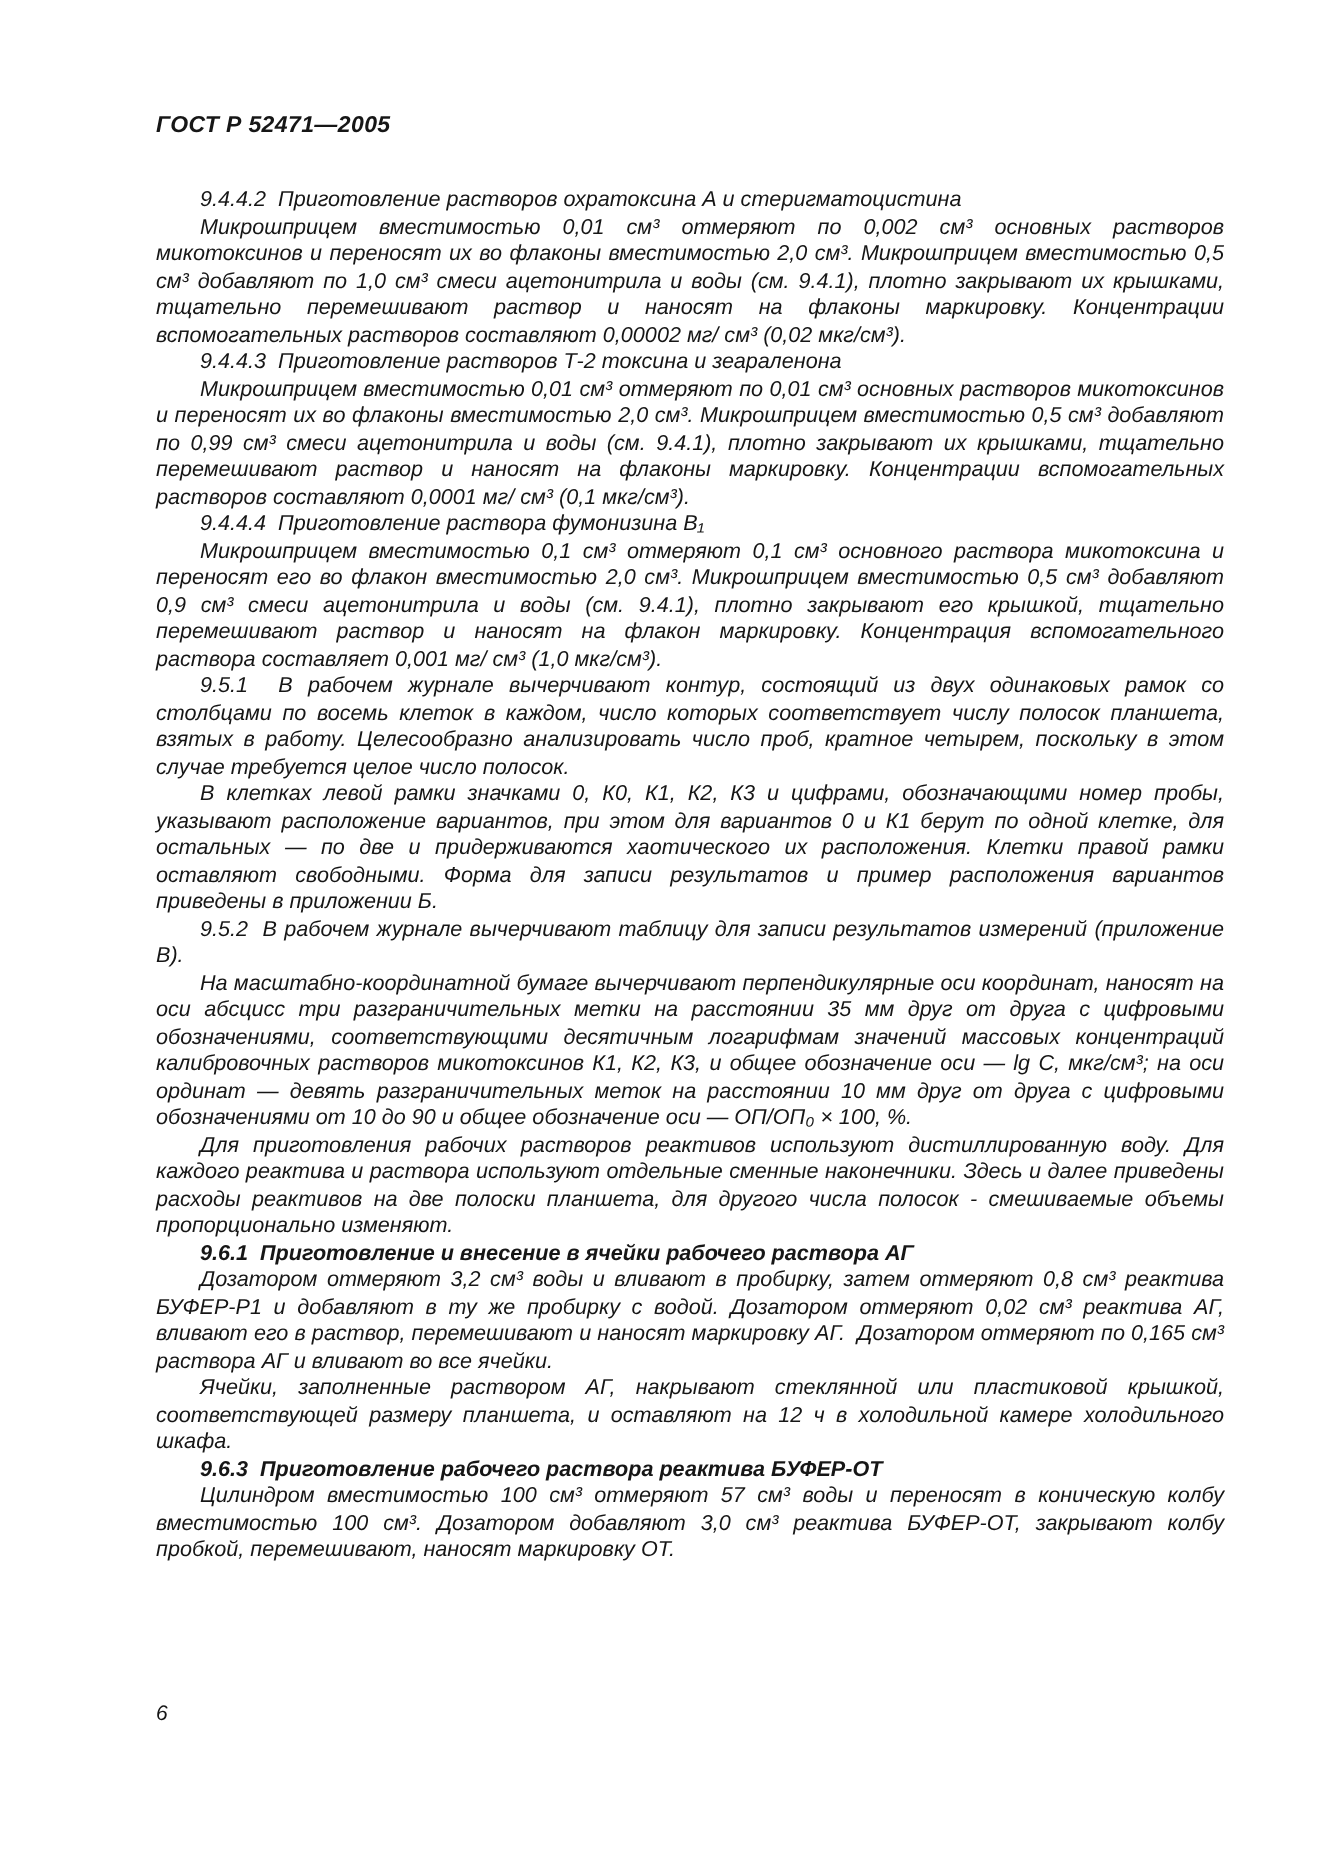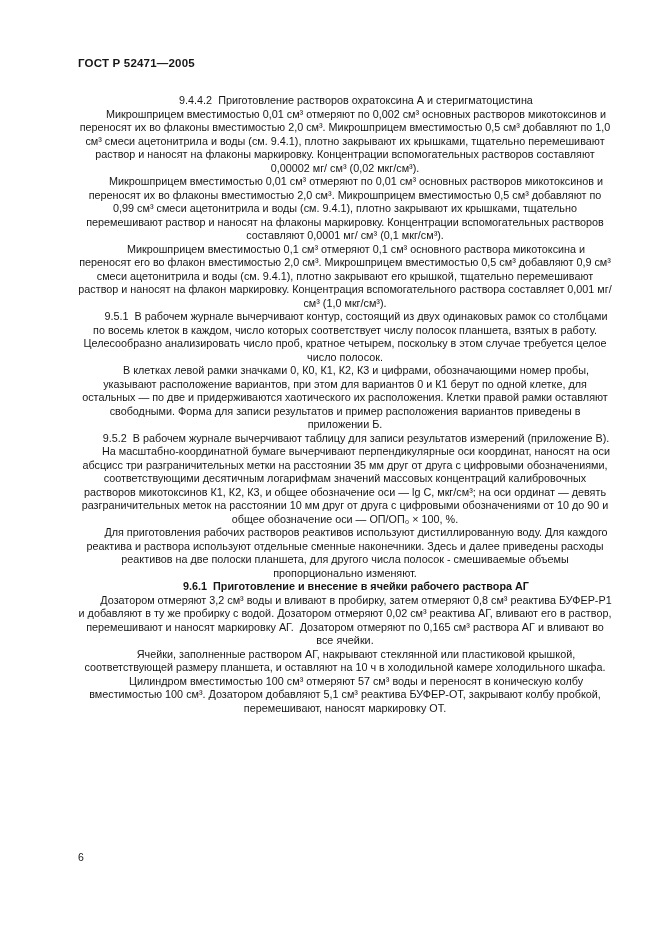--- a/index.html
+++ b/index.html
@@ -8,41 +8,41 @@
     background: #ffffff;
   }
   .page {
     position: relative;
     width: 661px;
     height: 936px;
     background: #ffffff;
     color: #161616;
     font-family: "Liberation Sans", "DejaVu Sans", sans-serif;
     overflow: hidden;
+    font-style: italic;
   }
   .doc-header {
     position: absolute;
     left: 78px;
     top: 57px;
     font-size: 11.5px;
     font-weight: bold;
     letter-spacing: 0.2px;
   }
   .doc-content {
     position: absolute;
     left: 78px;
     top: 94px;
     width: 534px;
     font-size: 10.8px;
     line-height: 13.5px;
   }
   .doc-content p {
     margin: 0;
     padding: 0;
-    text-align: center;
   }
   .body {
     text-align: justify;
     text-indent: 22px;
   }
   .body-noindent {
     text-align: justify;
     text-indent: 0;
   }
   .subheading {
@@ -63,27 +63,30 @@
 </style>
 </head>
 <body>
 
 <div class="page">
   <div class="doc-header">ГОСТ Р 52471—2005</div>
 
   <main class="doc-content">
       <p class="subheading">9.4.4.2&nbsp; Приготовление растворов охратоксина А и стеригматоцистина</p>
       <p class="body">Микрошприцем вместимостью 0,01 см³ отмеряют по 0,002 см³ основных растворов микотоксинов и переносят их во флаконы вместимостью 2,0 см³. Микрошприцем вместимостью 0,5 см³ добавляют по 1,0 см³ смеси ацетонитрила и воды (см. 9.4.1), плотно закрывают их крышками, тщательно перемешивают раствор и наносят на флаконы маркировку. Концентрации вспомогательных растворов составляют 0,00002 мг/ см³ (0,02 мкг/см³).</p>
+      <p class="subheading">9.4.4.3&nbsp; Приготовление растворов Т-2 токсина и зеараленона</p>
       <p class="body">Микрошприцем вместимостью 0,01 см³ отмеряют по 0,01 см³ основных растворов микотоксинов и переносят их во флаконы вместимостью 2,0 см³. Микрошприцем вместимостью 0,5 см³ добавляют по 0,99 см³ смеси ацетонитрила и воды (см. 9.4.1), плотно закрывают их крышками, тщательно перемешивают раствор и наносят на флаконы маркировку. Концентрации вспомогательных растворов составляют 0,0001 мг/ см³ (0,1 мкг/см³).</p>
+      <p class="subheading">9.4.4.4&nbsp; Приготовление раствора фумонизина В₁</p>
       <p class="body">Микрошприцем вместимостью 0,1 см³ отмеряют 0,1 см³ основного раствора микотоксина и переносят его во флакон вместимостью 2,0 см³. Микрошприцем вместимостью 0,5 см³ добавляют 0,9 см³ смеси ацетонитрила и воды (см. 9.4.1), плотно закрывают его крышкой, тщательно перемешивают раствор и наносят на флакон маркировку. Концентрация вспомогательного раствора составляет 0,001 мг/ см³ (1,0 мкг/см³).</p>
       <p class="body">9.5.1&nbsp; В рабочем журнале вычерчивают контур, состоящий из двух одинаковых рамок со столбцами по восемь клеток в каждом, число которых соответствует числу полосок планшета, взятых в работу. Целесообразно анализировать число проб, кратное четырем, поскольку в этом случае требуется целое число полосок.</p>
       <p class="body">В клетках левой рамки значками 0, К0, К1, К2, К3 и цифрами, обозначающими номер пробы, указывают расположение вариантов, при этом для вариантов 0 и К1 берут по одной клетке, для остальных — по две и придерживаются хаотического их расположения. Клетки правой рамки оставляют свободными. Форма для записи результатов и пример расположения вариантов приведены в приложении Б.</p>
       <p class="body">9.5.2&nbsp; В рабочем журнале вычерчивают таблицу для записи результатов измерений (приложение В).</p>
       <p class="body">На масштабно-координатной бумаге вычерчивают перпендикулярные оси координат, наносят на оси абсцисс три разграничительных метки на расстоянии 35 мм друг от друга с цифровыми обозначениями, соответствующими десятичным логарифмам значений массовых концентраций калибровочных растворов микотоксинов К1, К2, К3, и общее обозначение оси — lg С, мкг/см³; на оси ординат — девять разграничительных меток на расстоянии 10 мм друг от друга с цифровыми обозначениями от 10 до 90 и общее обозначение оси — ОП/ОП₀ × 100, %.</p>
       <p class="body">Для приготовления рабочих растворов реактивов используют дистиллированную воду. Для каждого реактива и раствора используют отдельные сменные наконечники. Здесь и далее приведены расходы реактивов на две полоски планшета, для другого числа полосок - смешиваемые объемы пропорционально изменяют.</p>
       <p class="heading">9.6.1&nbsp; Приготовление и внесение в ячейки рабочего раствора АГ</p>
       <p class="body">Дозатором отмеряют 3,2 см³ воды и вливают в пробирку, затем отмеряют 0,8 см³ реактива БУФЕР-Р1 и добавляют в ту же пробирку с водой. Дозатором отмеряют 0,02 см³ реактива АГ, вливают его в раствор, перемешивают и наносят маркировку АГ.&nbsp; Дозатором отмеряют по 0,165 см³ раствора АГ и вливают во все ячейки.</p>
-      <p class="body">Ячейки, заполненные раствором АГ, накрывают стеклянной или пластиковой крышкой, соответствующей размеру планшета, и оставляют на 10 ч в холодильной камере холодильного шкафа.</p>
-      <p class="body">Цилиндром вместимостью 100 см³ отмеряют 57 см³ воды и переносят в коническую колбу вместимостью 100 см³. Дозатором добавляют 5,1 см³ реактива БУФЕР-ОТ, закрывают колбу пробкой, перемешивают, наносят маркировку ОТ.</p>
+      <p class="body">Ячейки, заполненные раствором АГ, накрывают стеклянной или пластиковой крышкой, соответствующей размеру планшета, и оставляют на 12 ч в холодильной камере холодильного шкафа.</p>
+      <p class="heading">9.6.3&nbsp; Приготовление рабочего раствора реактива БУФЕР-ОТ</p>
+      <p class="body">Цилиндром вместимостью 100 см³ отмеряют 57 см³ воды и переносят в коническую колбу вместимостью 100 см³. Дозатором добавляют 3,0 см³ реактива БУФЕР-ОТ, закрывают колбу пробкой, перемешивают, наносят маркировку ОТ.</p>
     </main>
 
   <div class="page-number">6</div>
 </div>
 
 </body></html>

